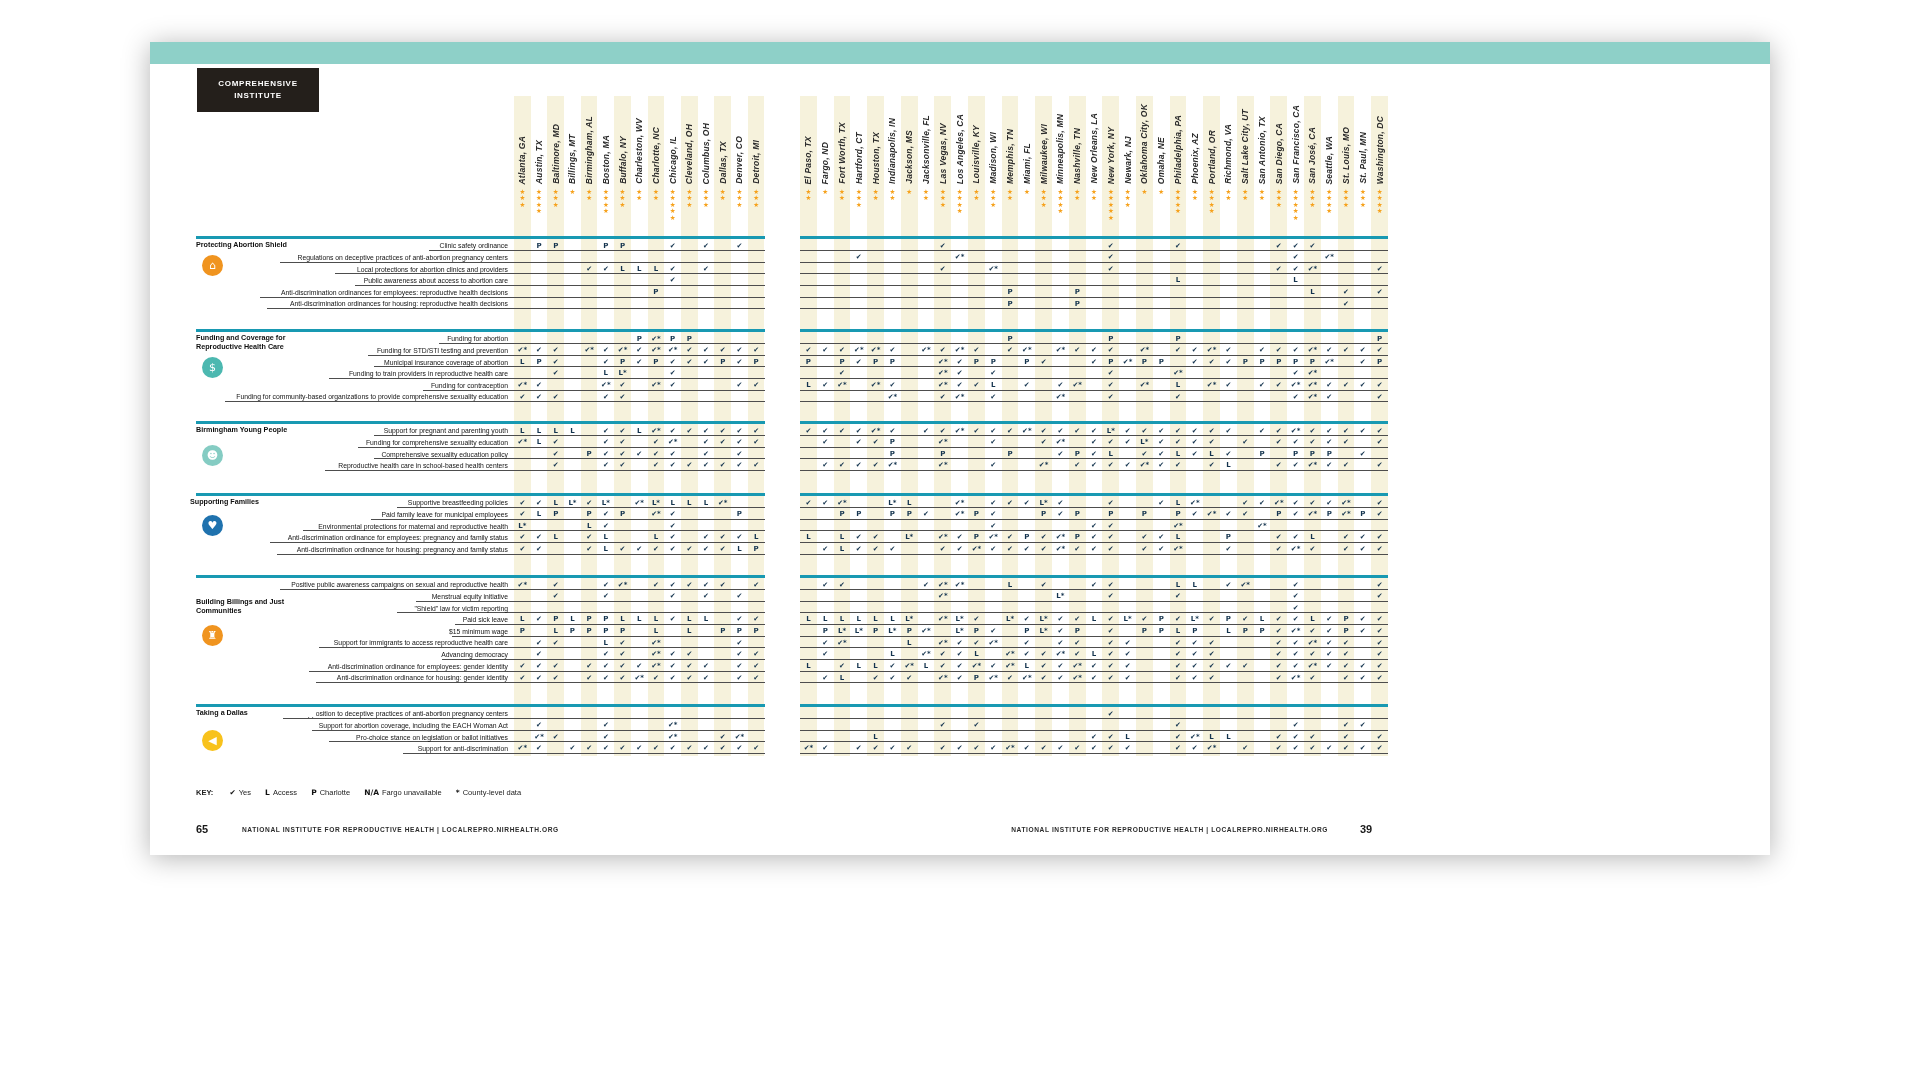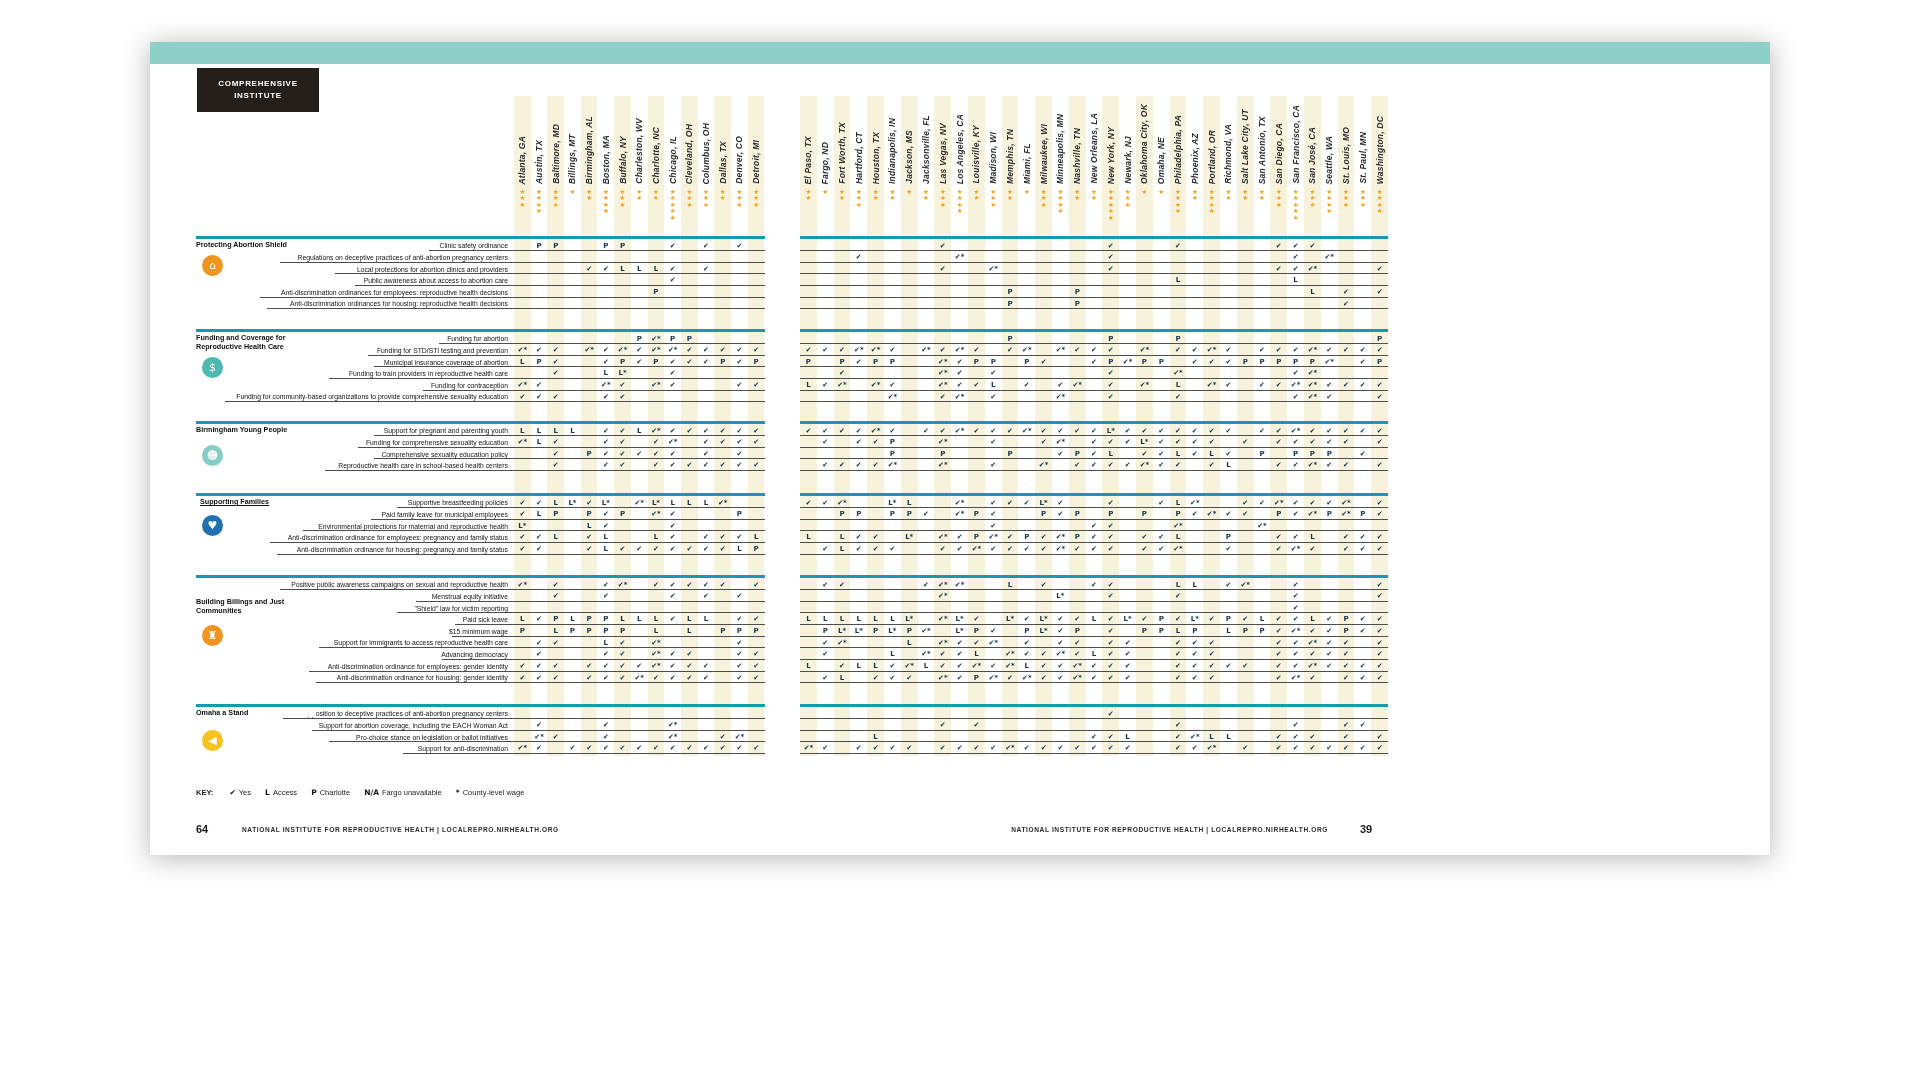--- a/index.html
+++ b/index.html
@@ -37,24 +37,24 @@
   <div class="blackbox">
     <span>COMPREHENSIVE INSTITUTE</span>
   </div>
 
   <div class="key">
     <span class="klabel">KEY:</span>
     <b>✔</b><span>Yes</span>
     <b>L</b><span>Access</span>
     <b>P</b><span>Charlotte</span>
     <b>N/A</b><span>Fargo unavailable</span>
-    <b>*</b><span>County-level wage</span>
+    <b>*</b><span>County-level data</span>
   </div>
 
-  <div class="pagenum" style="left:46px">64</div>
+  <div class="pagenum" style="left:46px">65</div>
   <div class="foottext" style="left:92px">NATIONAL INSTITUTE FOR REPRODUCTIVE HEALTH | LOCALREPRO.NIRHEALTH.ORG</div>
   <div class="foottext" style="left:760px;width:418px;text-align:right">NATIONAL INSTITUTE FOR REPRODUCTIVE HEALTH | LOCALREPRO.NIRHEALTH.ORG</div>
   <div class="pagenum" style="left:1210px">39</div>
 <div class="stripe" style="left: 364px; width: 16.7px;"></div>
     <div class="city" style="left: 364px; width: 16.7px;">
       <span>Atlanta, GA</span>
     </div>
     <div class="stars" style="left: 364px; width: 16.7px;">
       <span>★</span>
       <span>★</span>
@@ -854,21 +854,21 @@
     <div class="cell" style="left: 1053.2px; top: 418.45px; width: 16.8px;">✔</div>
     <div class="cell" style="left: 1070px; top: 418.45px; width: 16.8px;">L</div>
     <div class="cell" style="left: 1120.4px; top: 418.45px; width: 16.8px;">✔</div>
     <div class="cell" style="left: 1137.2px; top: 418.45px; width: 16.8px;">✔</div>
     <div class="cell" style="left: 1154px; top: 418.45px; width: 16.8px;">✔*</div>
     <div class="cell" style="left: 1170.8px; top: 418.45px; width: 16.8px;">✔</div>
     <div class="cell" style="left: 1187.6px; top: 418.45px; width: 16.8px;">✔</div>
     <div class="cell" style="left: 1221.2px; top: 418.45px; width: 16.8px;">✔</div>
     <div class="rule" style="left: 46px; top: 451px; width: 568.5px;"></div>
     <div class="rule" style="left: 650px; top: 451px; width: 588px;"></div>
-    <div class="sectitle" style="left: 50px; top: 455px; text-decoration: underline;">Supporting Families</div>
+    <div class="sectitle" style="left: 40px; top: 455px;">Supporting Families</div>
     <div class="icon" style="left: 52px; top: 473px; background: rgb(31, 114, 174);">♥</div>
     <div class="rowline" style="left: 246.75px; top: 465.15px; width: 367.75px;"></div>
     <div class="rowline" style="left: 650px; top: 465.15px; width: 588px;"></div>
     <div class="rowlabel" style="left: 46px; top: 457.2px; width: 312px;">Supportive breastfeeding policies</div>
     <div class="cell" style="left: 364px; top: 455.5px; width: 16.7px;">✔</div>
     <div class="cell" style="left: 380.7px; top: 455.5px; width: 16.7px;">✔</div>
     <div class="cell" style="left: 397.4px; top: 455.5px; width: 16.7px;">L</div>
     <div class="cell" style="left: 414.1px; top: 455.5px; width: 16.7px;">L*</div>
     <div class="cell" style="left: 430.8px; top: 455.5px; width: 16.7px;">✔</div>
     <div class="cell" style="left: 447.5px; top: 455.5px; width: 16.7px;">L*</div>
@@ -1323,21 +1323,21 @@
     <div class="cell" style="left: 1036.4px; top: 630.7px; width: 16.8px;">✔</div>
     <div class="cell" style="left: 1053.2px; top: 630.7px; width: 16.8px;">✔</div>
     <div class="cell" style="left: 1120.4px; top: 630.7px; width: 16.8px;">✔</div>
     <div class="cell" style="left: 1137.2px; top: 630.7px; width: 16.8px;">✔*</div>
     <div class="cell" style="left: 1154px; top: 630.7px; width: 16.8px;">✔</div>
     <div class="cell" style="left: 1187.6px; top: 630.7px; width: 16.8px;">✔</div>
     <div class="cell" style="left: 1204.4px; top: 630.7px; width: 16.8px;">✔</div>
     <div class="cell" style="left: 1221.2px; top: 630.7px; width: 16.8px;">✔</div>
     <div class="rule" style="left: 46px; top: 662px; width: 568.5px;"></div>
     <div class="rule" style="left: 650px; top: 662px; width: 588px;"></div>
-    <div class="sectitle" style="left: 46px; top: 666px;">Omaha a Stand</div>
+    <div class="sectitle" style="left: 46px; top: 666px;">Taking a Dallas</div>
     <div class="icon" style="left: 52px; top: 688px; background: rgb(248, 194, 28);">◀</div>
     <div class="rowline" style="left: 133px; top: 676.15px; width: 481.5px;"></div>
     <div class="rowline" style="left: 650px; top: 676.15px; width: 588px;"></div>
     <div class="rowlabel" style="left: 46px; top: 668.2px; width: 312px;">Opposition to deceptive practices of anti-abortion pregnancy centers</div>
     <div class="cell" style="left: 952.4px; top: 666.5px; width: 16.8px;">✔</div>
     <div class="rowline" style="left: 162.25px; top: 687.8px; width: 452.25px;"></div>
     <div class="rowline" style="left: 650px; top: 687.8px; width: 588px;"></div>
     <div class="rowlabel" style="left: 46px; top: 679.85px; width: 312px;">Support for abortion coverage, including the EACH Woman Act</div>
     <div class="cell" style="left: 380.7px; top: 678.15px; width: 16.7px;">✔</div>
     <div class="cell" style="left: 447.5px; top: 678.15px; width: 16.7px;">✔</div>

